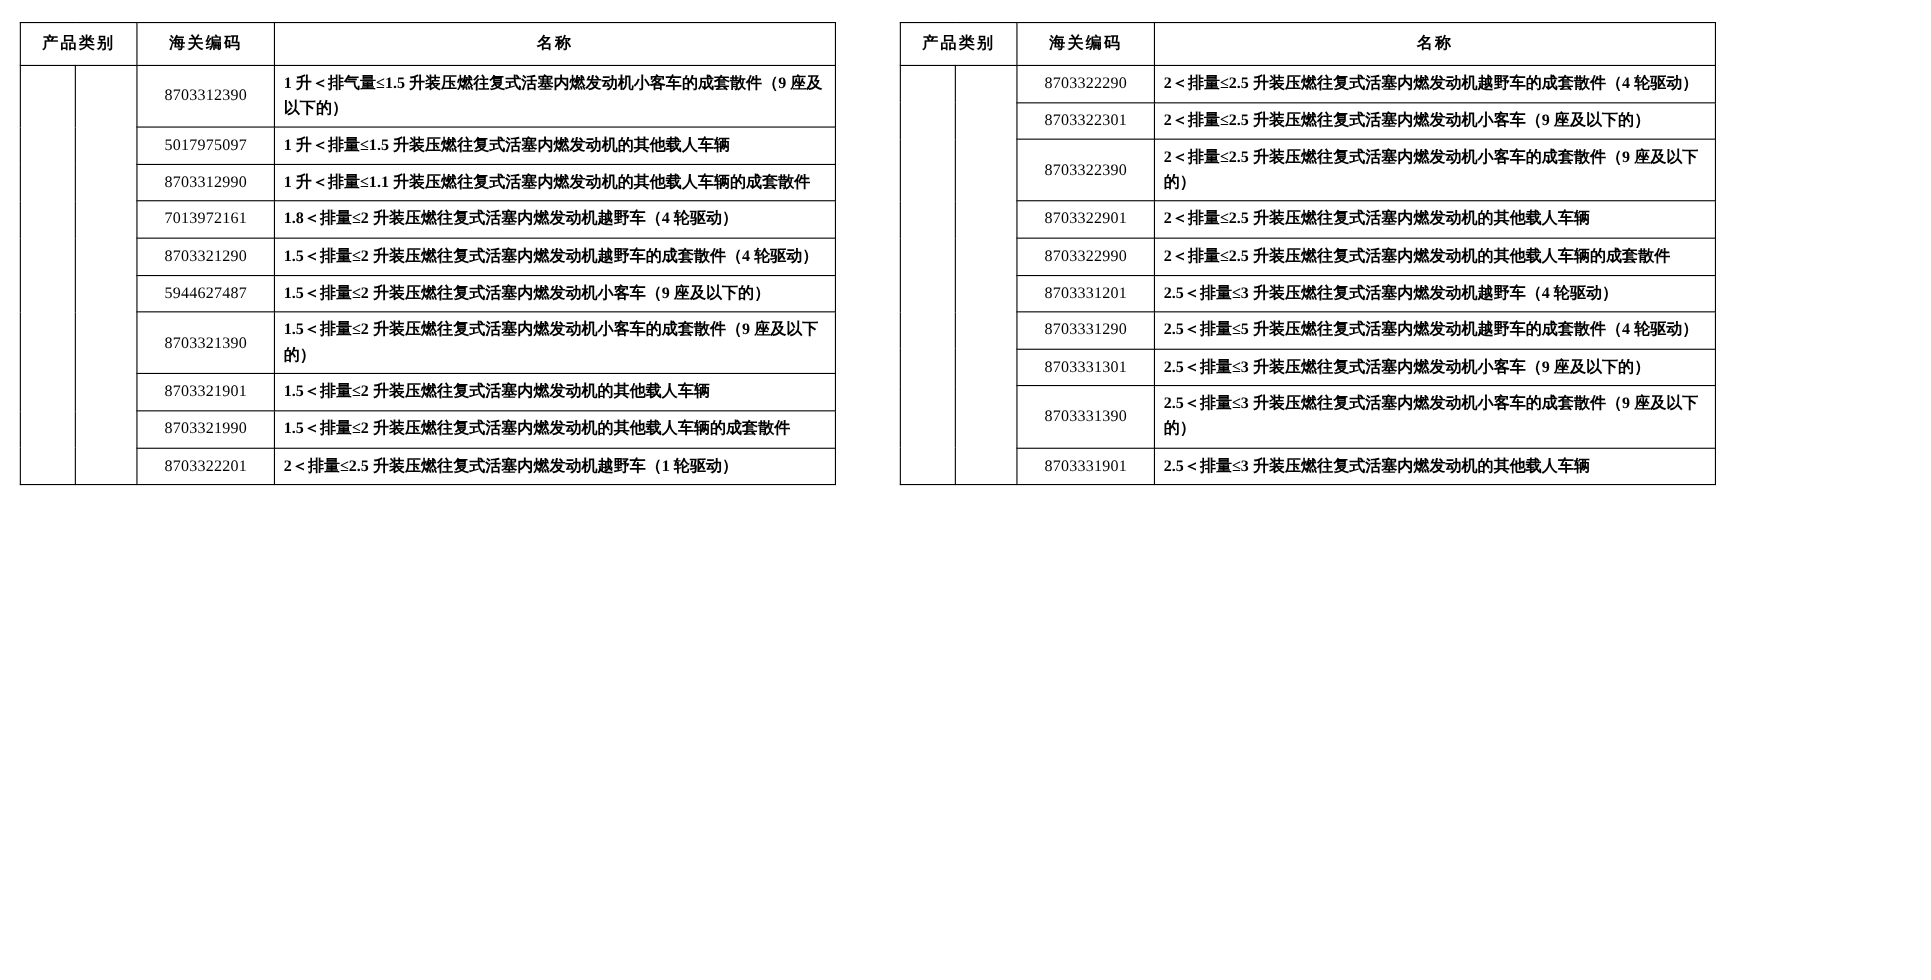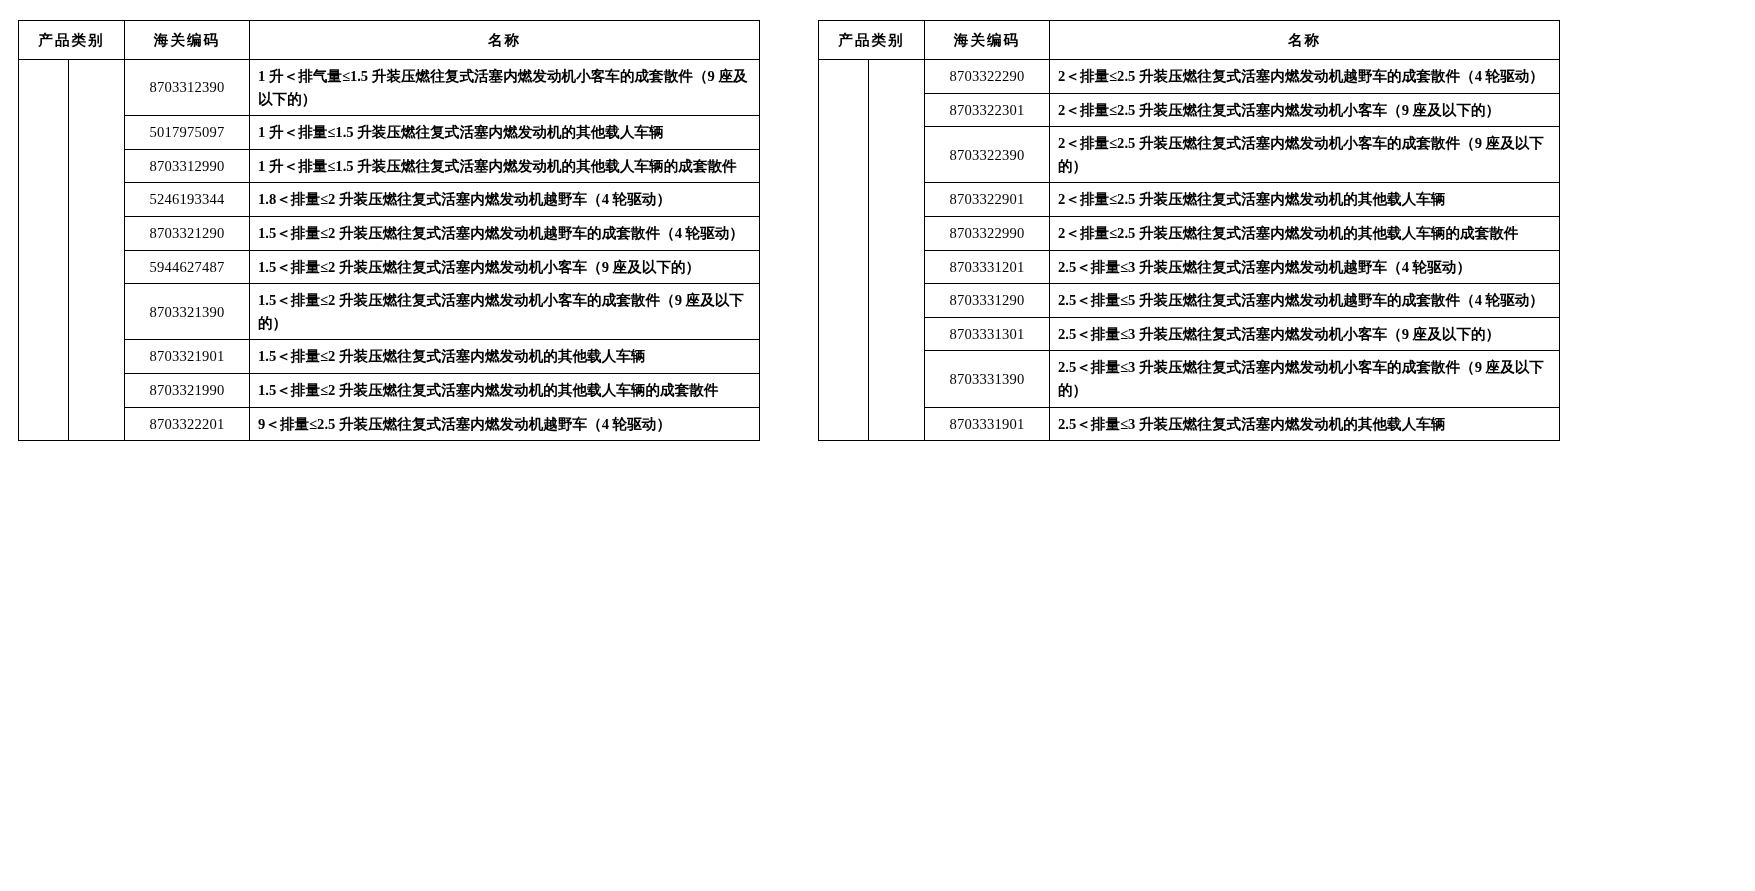--- a/index.html
+++ b/index.html
@@ -105,24 +105,24 @@
           <td class="cat-cell" rowspan="10"></td>
           <td class="cell-code">8703312390</td>
           <td class="cell-name">1 升＜排气量≤1.5 升装压燃往复式活塞内燃发动机小客车的成套散件（9 座及以下的）</td>
         </tr>
         <tr>
           <td class="cell-code">5017975097</td>
           <td class="cell-name">1 升＜排量≤1.5 升装压燃往复式活塞内燃发动机的其他载人车辆</td>
         </tr>
         <tr>
           <td class="cell-code">8703312990</td>
-          <td class="cell-name">1 升＜排量≤1.5 升装压燃往复式活塞内燃发动机的其他载人车辆的成套散件</td>
-        </tr>
-        <tr>
-          <td class="cell-code">5246193344</td>
+          <td class="cell-name">1 升＜排量≤1.1 升装压燃往复式活塞内燃发动机的其他载人车辆的成套散件</td>
+        </tr>
+        <tr>
+          <td class="cell-code">7013972161</td>
           <td class="cell-name">1.8＜排量≤2 升装压燃往复式活塞内燃发动机越野车（4 轮驱动）</td>
         </tr>
         <tr>
           <td class="cell-code">8703321290</td>
           <td class="cell-name">1.5＜排量≤2 升装压燃往复式活塞内燃发动机越野车的成套散件（4 轮驱动）</td>
         </tr>
         <tr>
           <td class="cell-code">5944627487</td>
           <td class="cell-name">1.5＜排量≤2 升装压燃往复式活塞内燃发动机小客车（9 座及以下的）</td>
         </tr>
@@ -133,21 +133,21 @@
         <tr>
           <td class="cell-code">8703321901</td>
           <td class="cell-name">1.5＜排量≤2 升装压燃往复式活塞内燃发动机的其他载人车辆</td>
         </tr>
         <tr>
           <td class="cell-code">8703321990</td>
           <td class="cell-name">1.5＜排量≤2 升装压燃往复式活塞内燃发动机的其他载人车辆的成套散件</td>
         </tr>
         <tr>
           <td class="cell-code">8703322201</td>
-          <td class="cell-name">9＜排量≤2.5 升装压燃往复式活塞内燃发动机越野车（4 轮驱动）</td>
+          <td class="cell-name">2＜排量≤2.5 升装压燃往复式活塞内燃发动机越野车（1 轮驱动）</td>
         </tr>
       </tbody>
     </table>
   </div>
 
   <div class="table-wrap right">
     <table class="hs">
       <colgroup>
         <col class="col-cat-a">
         <col class="col-cat-b">

